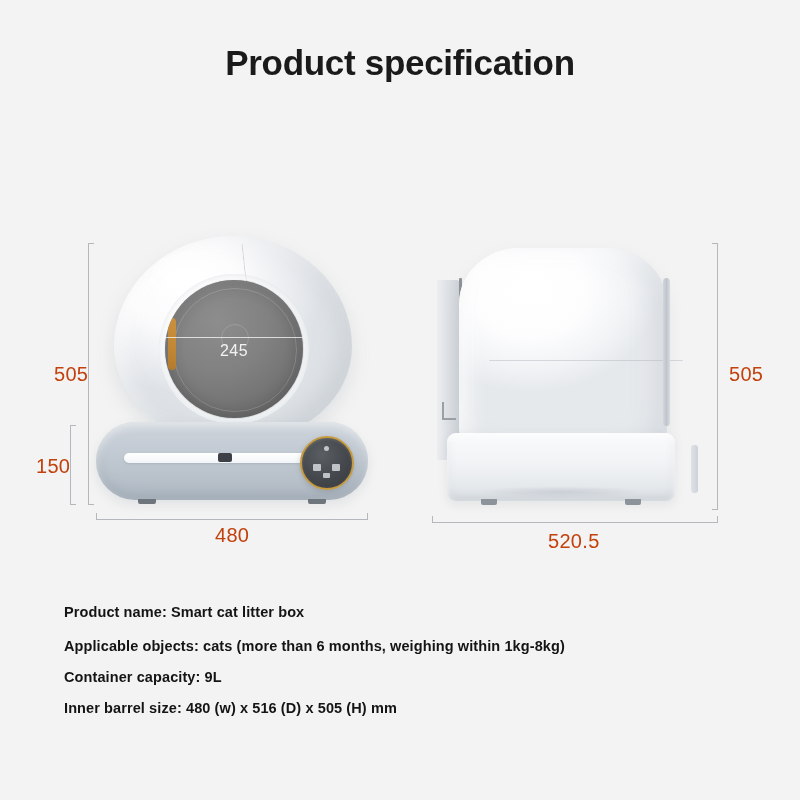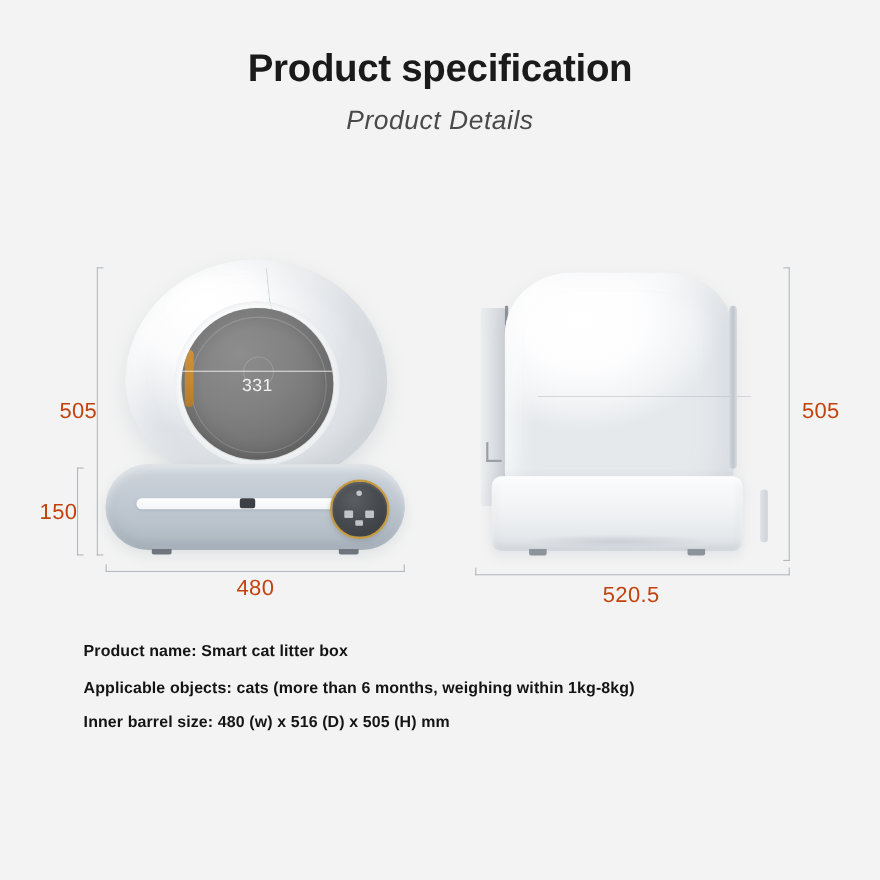--- a/index.html
+++ b/index.html
@@ -382,58 +382,56 @@
   #bracket-side-height  { left: 712px; top: 243px; height: 267px; }
   #label-side-height    { left: 729px; top: 363px; }
   
   #bracket-side-width   { left: 432px; top: 516px; width: 286px; }
   #label-side-width     { left: 548px; top: 530px; }
 
   
   #spec-list {
     position: absolute;
     left: 64px;
-    top: 584px;
+    top: 604px;
     width: 700px;
-    margin-left: 12px;
   }
   .spec-line {
     font-size: 14.5px;
     font-weight: bold;
     color: #141414;
     letter-spacing: 0.1px;
     white-space: nowrap;
   }
   .spec-line.gap-lg { margin-top: 18px; }
   .spec-line.gap-md { margin-top: 15px; }
   .spec-line.gap-sm { margin-top: 13px; }
 </style>
 </head>
 <body>
 
 <div id="header">
   <h1 id="main-title">Product specification</h1>
-  <div id="sub-title">Product Details</div>
 </div>
 
 <div id="diagram">
 
   <div id="front-view">
 
     <div id="front-dome">
       <div id="front-dome-hilite"></div>
       <div id="front-dome-seam"></div>
     </div>
 
     <div id="front-opening">
       <div id="front-opening-inner-ring"></div>
       <div id="front-opening-center"></div>
       <div id="front-opening-orange"></div>
       <div id="front-opening-dimline"></div>
-      <div id="front-opening-label">331</div>
+      <div id="front-opening-label">245</div>
     </div>
     <div id="front-opening-rim"></div>
 
     <div id="front-base">
       <div id="front-base-strip"></div>
       <div id="front-base-sensor"></div>
       <div id="front-control-panel">
         <span class="cp-icon" id="cp-icon-power"></span>
         <span class="cp-icon" id="cp-icon-a"></span>
         <span class="cp-icon" id="cp-icon-b"></span>
@@ -476,14 +474,15 @@
   <div class="v-bracket-right" id="bracket-side-height"></div>
   <div class="dim-label" id="label-side-height">505</div>
 
   <div class="h-bracket" id="bracket-side-width"></div>
   <div class="dim-label" id="label-side-width">520.5</div>
 </div>
 
 <div id="spec-list">
   <div class="spec-line">Product name: Smart cat litter box</div>
   <div class="spec-line gap-lg">Applicable objects: cats (more than 6 months, weighing within 1kg-8kg)</div>
+  <div class="spec-line gap-md">Container capacity: 9L</div>
   <div class="spec-line gap-md">Inner barrel size: 480 (w) x 516 (D) x 505 (H) mm</div>
 </div>
 
 </body></html>

